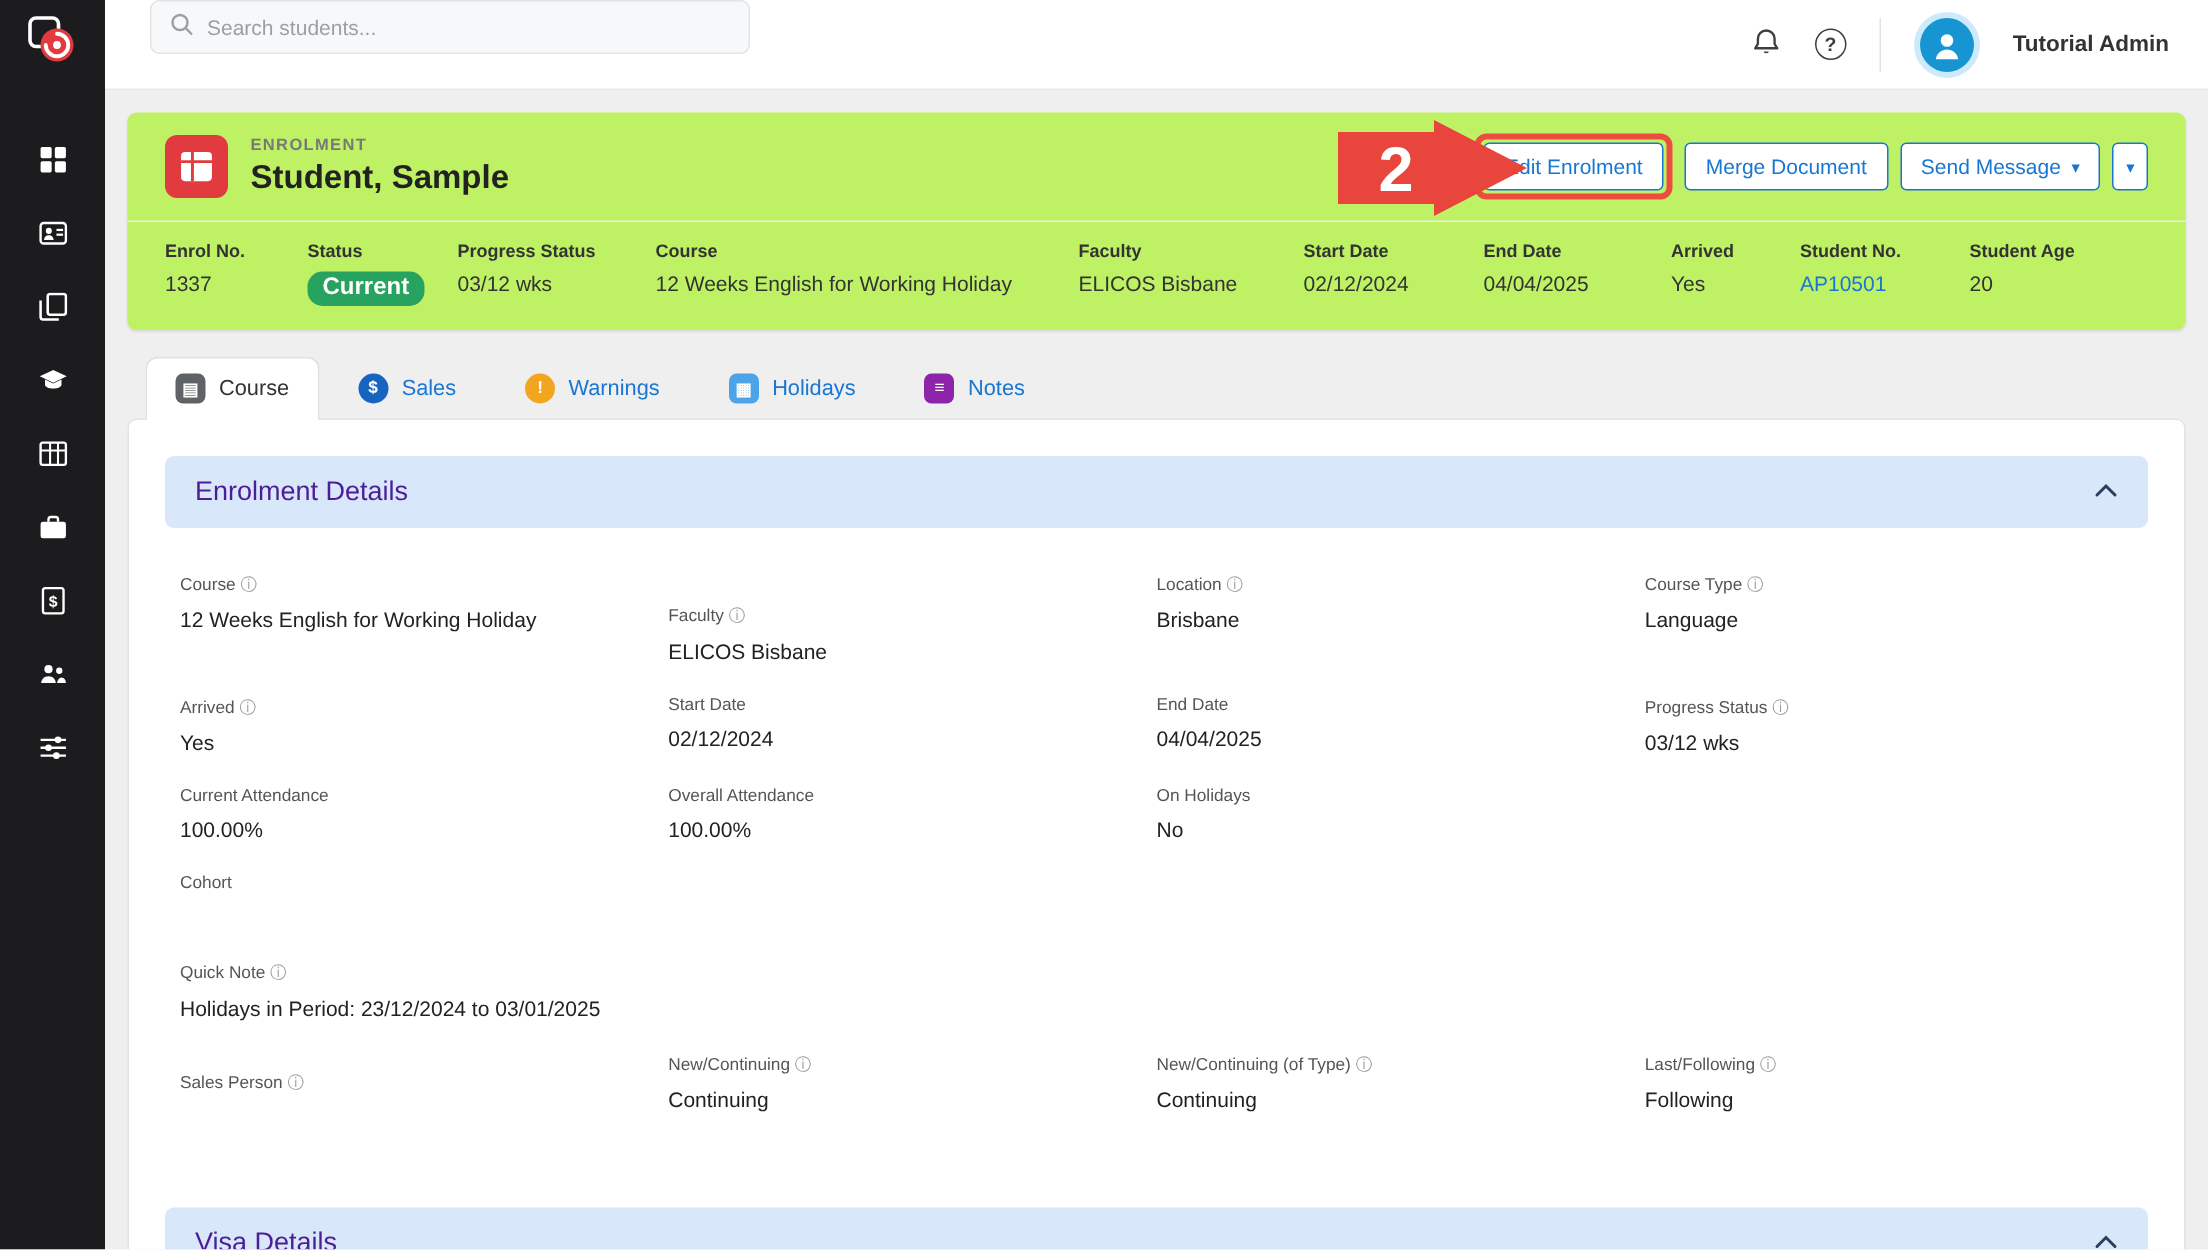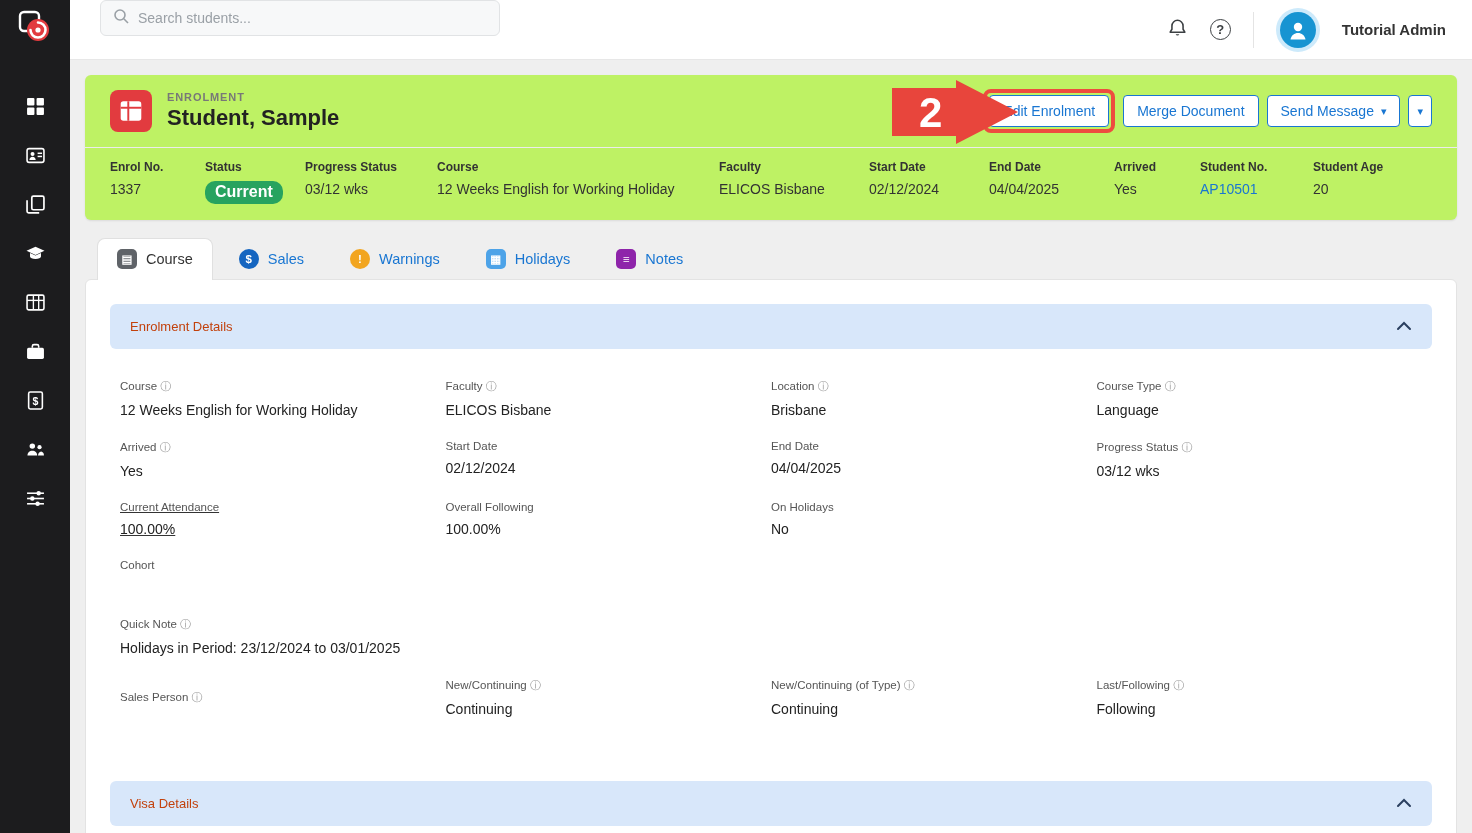--- a/index.html
+++ b/index.html
@@ -57,21 +57,21 @@
   
   .tab-bar { display:flex; align-items:flex-end; margin-top:18px; padding-left:12px; gap:6px; }
   .tab { display:flex; align-items:center; gap:9px; padding:10px 19px 11px; font-size:14.5px; color:#1976d2; cursor:pointer; border:1px solid transparent; border-bottom:none; border-radius:8px 8px 0 0; margin-bottom:-1px; }
   .tab.active { background:#fff; border-color:#e0e0e0; color:#333; position:relative; z-index:2; }
   .tab-ico { width:20px; height:20px; border-radius:5px; color:#fff; display:inline-flex; align-items:center; justify-content:center; font-size:11.5px; font-weight:bold; flex-shrink:0; }
   .tab-ico.circle { border-radius:50%; }
 
   
   .tab-content { background:#fff; border:1px solid #e3e3e3; border-radius:6px; padding:24px 24px 0; position:relative; z-index:1; height:640px; }
   .sec-header { background:#d8e7fa; border-radius:6px; padding:13px 20px 14px; display:flex; align-items:center; justify-content:space-between; cursor:pointer; }
-  .sec-title { font-size:13px; color:#c2410c; }
+  .sec-title { font-size:18px; color:#4c1d95; }
   .sec-body { padding:30px 10px 4px; }
   .f-row { display:grid; grid-template-columns:repeat(4,1fr); margin-bottom:21px; }
   .fl { font-size:11.5px; color:#555; }
   .fv { font-size:14px; color:#222; margin-top:8px; min-height:17px; white-space:nowrap; }
   .info { font-size:11px; color:#9a9a9a; cursor:pointer; }
   .sec-gap { height:26px; }
   .visa-body { height:46px; }
 
   
   .annotation { position:absolute; left:892px; top:79px; width:130px; height:66px; z-index:10; pointer-events:none; }
@@ -308,21 +308,21 @@
                   <polyline points="2,8 8,2 14,8" fill="none" stroke="#2a3f5f" stroke-width="2" stroke-linecap="round"></polyline>
                 </svg>
             </span>
           </div>
           <div class="sec-body">
               <div class="f-row">
                 <div class="field" style="grid-column: 1;">
                   <div class="fl">Course <span class="info">ⓘ</span></div>
                   <div class="fv">12 Weeks English for Working Holiday</div>
                 </div>
-                <div class="field" style="grid-column: 2;">
+                <div class="field" style="grid-column: 2; margin-top: 21px;">
                   <div class="fl">Faculty <span class="info">ⓘ</span></div>
                   <div class="fv">ELICOS Bisbane</div>
                 </div>
                 <div class="field" style="grid-column: 3;">
                   <div class="fl">Location <span class="info">ⓘ</span></div>
                   <div class="fv">Brisbane</div>
                 </div>
                 <div class="field" style="grid-column: 4;">
                   <div class="fl">Course Type <span class="info">ⓘ</span></div>
                   <div class="fv">Language</div>
@@ -340,26 +340,26 @@
                 <div class="field" style="grid-column: 3;">
                   <div class="fl">End Date</div>
                   <div class="fv">04/04/2025</div>
                 </div>
                 <div class="field" style="grid-column: 4;">
                   <div class="fl">Progress Status <span class="info">ⓘ</span></div>
                   <div class="fv">03/12 wks</div>
                 </div>
               </div>
               <div class="f-row">
-                <div class="field" style="grid-column: 1; text-decoration: underline;">
+                <div class="field" style="grid-column: 1;">
                   <div class="fl">Current Attendance</div>
                   <div class="fv">100.00%</div>
                 </div>
                 <div class="field" style="grid-column: 2;">
-                  <div class="fl">Overall Following</div>
+                  <div class="fl">Overall Attendance</div>
                   <div class="fv">100.00%</div>
                 </div>
                 <div class="field" style="grid-column: 3;">
                   <div class="fl">On Holidays</div>
                   <div class="fv">No</div>
                 </div>
               </div>
               <div class="f-row">
                 <div class="field" style="grid-column: 1;">
                   <div class="fl">Cohort</div>

